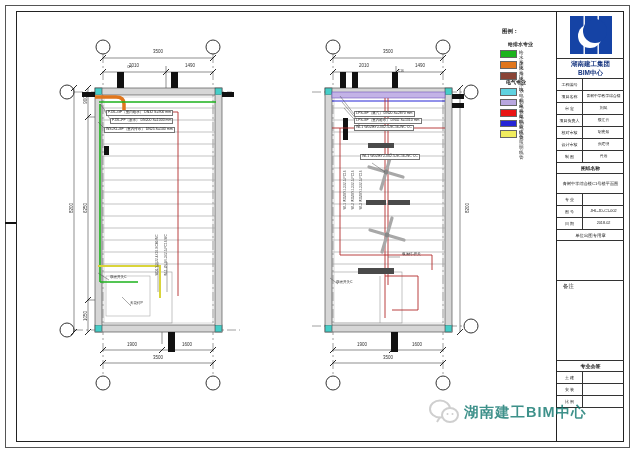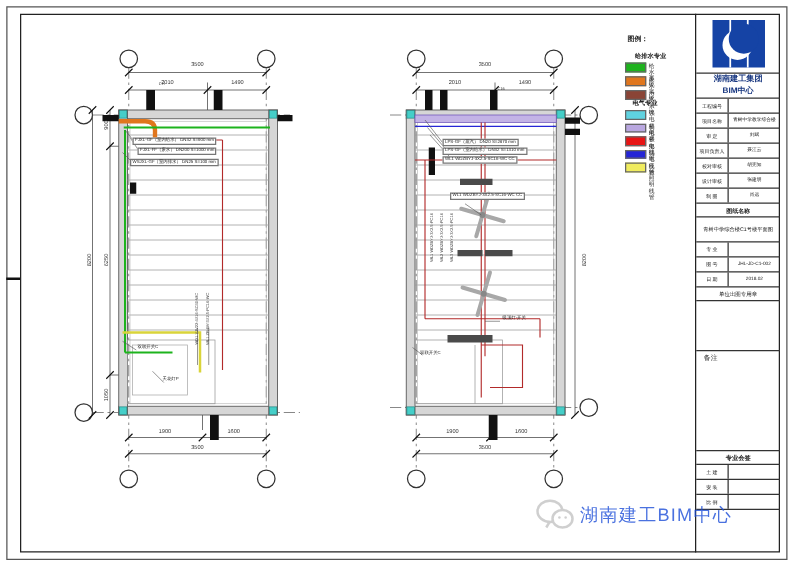--- a/index.html
+++ b/index.html
@@ -42,21 +42,21 @@
   .tb-dnl{height:11px;font-size:4.8px;display:flex;align-items:center;justify-content:center;font-weight:bold;}
   .tb-dn{height:20px;font-size:4.2px;display:flex;align-items:center;justify-content:center;
          text-align:center;white-space:normal;padding:0 3px;line-height:1.3;}
   .tb-seal{height:11px;font-size:4.4px;display:flex;align-items:center;justify-content:center;}
   .tb-gap{height:40px;}
   .tb-remark{height:80px;font-size:5.5px;padding:2px 0 0 6px;box-sizing:border-box;}
   .tb-sign{height:11px;font-size:5px;display:flex;align-items:center;justify-content:center;font-weight:bold;}
   .tb-blank{flex:1;}
   
   .wm{position:absolute;left:428px;top:398px;z-index:6;display:flex;align-items:center;opacity:.8;}
-  .wm-text{font-size:14.5px;font-weight:normal;color:#1d4ed8;letter-spacing:1px;}
+  .wm-text{font-size:14.5px;font-weight:bold;color:#0f766e;letter-spacing:1px;}
 </style>
 </head>
 <body>
 
 <div class="sheet">
   <div class="b-outer"></div>
   <div class="b-inner"></div>
   <div class="tick-bind" style="top:222px"></div>
 
   <svg class="plan" style="left:52px;top:30px" width="190" height="362" viewBox="0 0 190 362">

